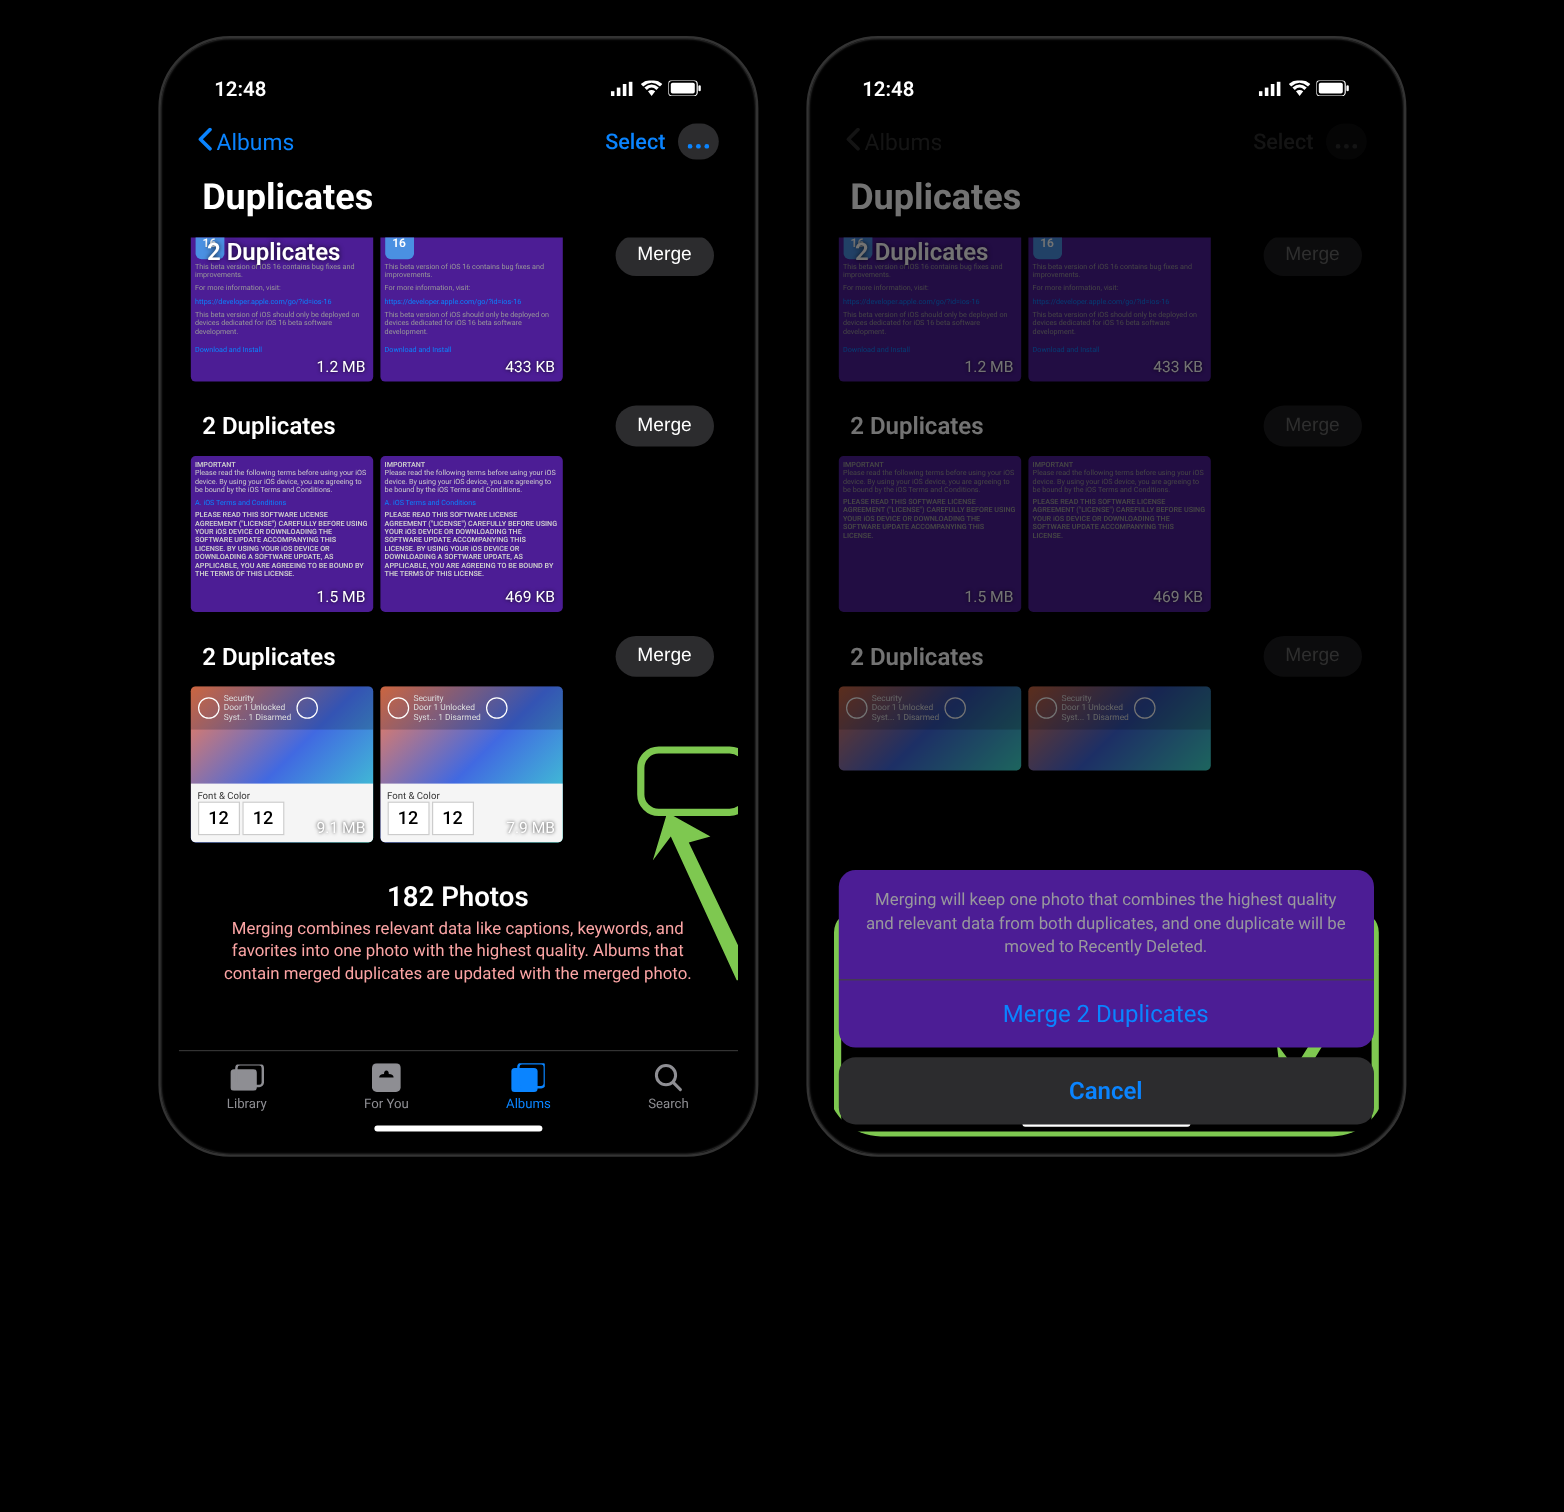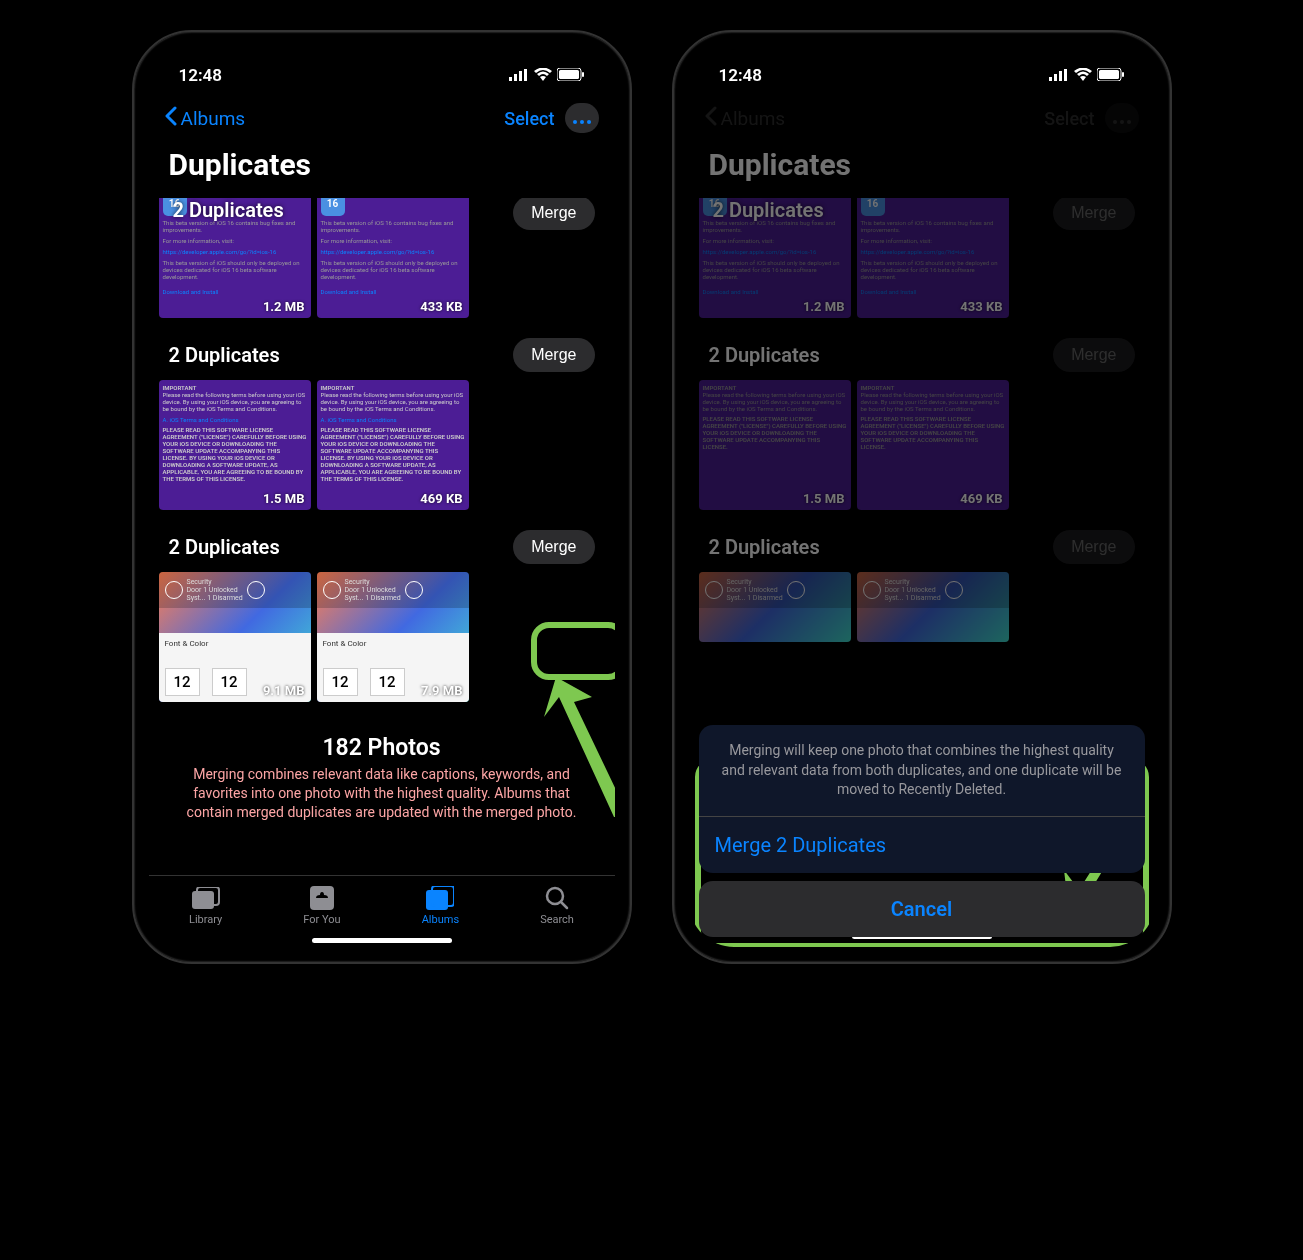--- a/index.html
+++ b/index.html
@@ -154,21 +154,21 @@
   .thumb.color {
     background: linear-gradient(135deg, #ff7f50 0%, #4169e1 50%, #40e0d0 100%);
     padding: 0;
   }
   .thumb .filesize {
     position: absolute;
     bottom: 4px;
     right: 6px;
     color: #fff;
     font-size: 13px;
-    font-weight: 700;
+    font-weight: 400;
     text-shadow: 0 0 3px rgba(0,0,0,0.8);
   }
   .thumb .ios-icon {
     width: 24px;
     height: 24px;
     background: #4a90e2;
     border-radius: 5px;
     display: inline-block;
     color: #fff;
     font-size: 10px;
@@ -202,22 +202,22 @@
     bottom: 0;
     left: 0;
     right: 0;
     background: #f5f5f5;
     padding: 6px;
     font-size: 8px;
     color: #333;
   }
   .thumb.color .twelves {
     display: flex;
-    gap: 12px;
-    margin-top: 20px;
+    gap: 2px;
+    margin-top: 0;
   }
   .thumb.color .twelve {
     background: #fff;
     border: 1px solid #ccc;
     padding: 4px 8px;
     font-size: 15px;
     font-weight: 500;
     color: #000;
   }
   .footer-text {
@@ -282,37 +282,37 @@
   }
   .dimmed .merge-btn { color: #666; }
   .action-sheet {
     position: absolute;
     bottom: 10px;
     left: 10px;
     right: 10px;
     z-index: 60;
   }
   .sheet-card {
-    background: #0f172a;
+    background: #4c1d95;
     border-radius: 14px;
     overflow: hidden;
     margin-bottom: 8px;
   }
   .sheet-msg {
     color: #98989d;
     font-size: 14px;
     text-align: center;
     padding: 16px 20px;
     line-height: 1.4;
     border-bottom: 0.5px solid #444;
   }
   .sheet-action {
     color: #0a84ff;
     font-size: 20px;
-    text-align: left;
+    text-align: center;
     padding: 16px;
   }
   .cancel-card {
     background: #2c2c2e;
     border-radius: 14px;
     color: #0a84ff;
     font-size: 20px;
     font-weight: 600;
     text-align: center;
     padding: 16px;

